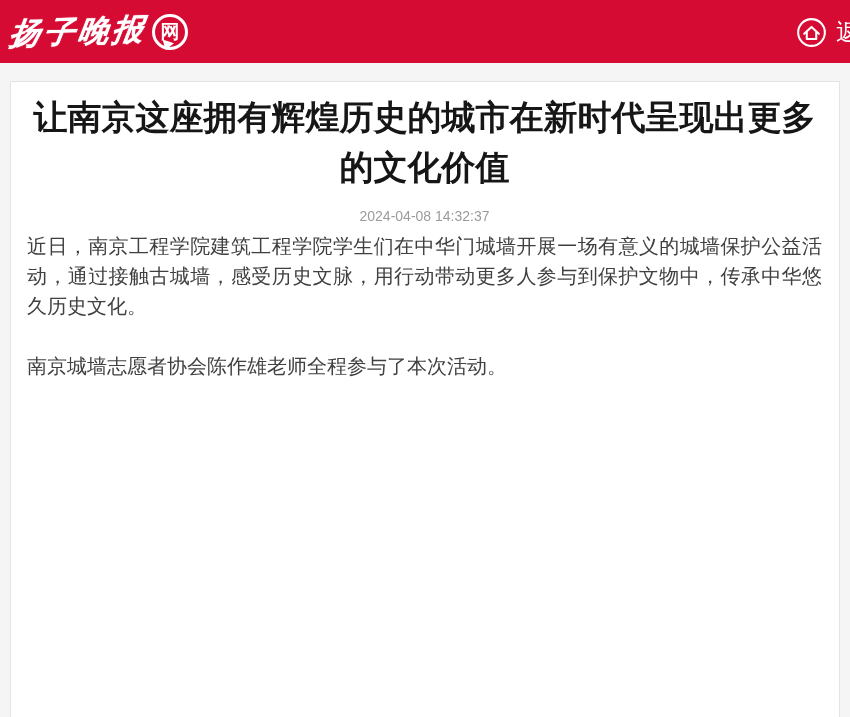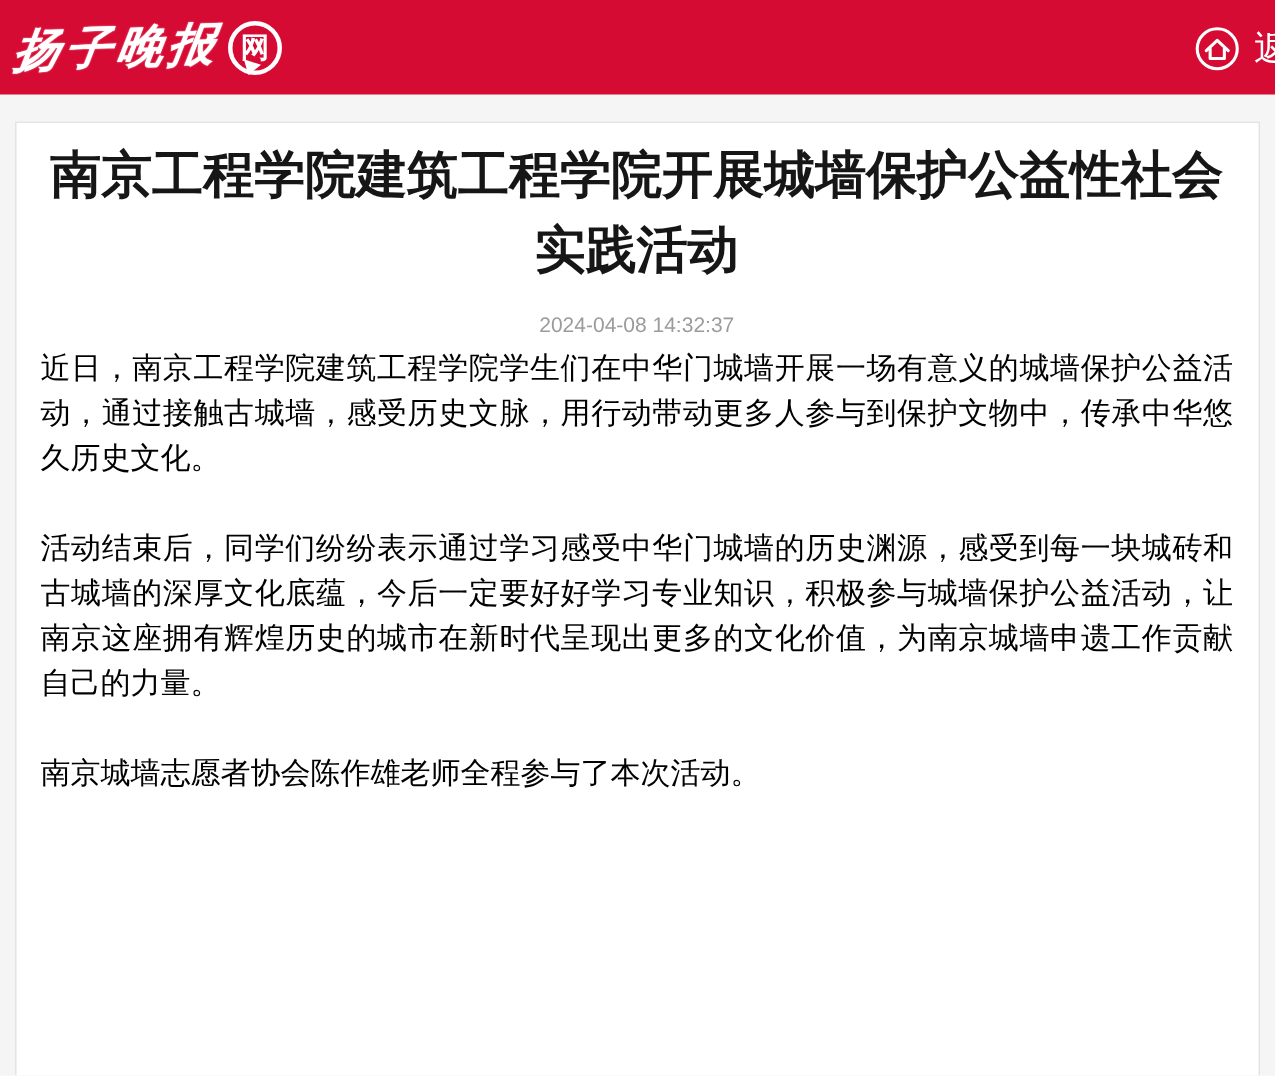--- a/index.html
+++ b/index.html
@@ -58,21 +58,21 @@
   .article-title {
     font-size:34px; line-height:50px; font-weight:bold;
     color:#161616; text-align:center;
   }
   .article-date {
     text-align:center; color:#9b9b9b;
     font-size:14px; line-height:18px;
     margin-top:15px; margin-bottom:6px;
   }
   .article-body p {
-    font-size:20px; line-height:30px; color:#000000;
+    font-size:20px; line-height:30px; color:#404040;
     text-align:justify; margin-bottom:30px;
   }
 </style>
 </head>
 <body>
 
 <div class="page">
 
   <div class="site-header">
 
@@ -89,25 +89,24 @@
           <path d="M12.5 18 V25.5 H23.5 V18" fill="none" stroke="#ffffff" stroke-width="2.4" stroke-linecap="round" stroke-linejoin="round"></path>
         </svg>
       </span>
       <span class="home-label">返</span>
     </div>
 
   </div>
 
   <div class="panel">
 
-    <h1 class="article-title">南京工程学院建筑工程学院开展城墙保护公益性社会实践活动</h1>
+    <h1 class="article-title">让南京这座拥有辉煌历史的城市在新时代呈现出更多的文化价值</h1>
 
     <div class="article-date">2024-04-08 14:32:37</div>
 
     <div class="article-body">
       <p>近日，南京工程学院建筑工程学院学生们在中华门城墙开展一场有意义的城墙保护公益活动，通过接触古城墙，感受历史文脉，用行动带动更多人参与到保护文物中，传承中华悠久历史文化。</p>
-      <p>活动结束后，同学们纷纷表示通过学习感受中华门城墙的历史渊源，感受到每一块城砖和古城墙的深厚文化底蕴，今后一定要好好学习专业知识，积极参与城墙保护公益活动，让南京这座拥有辉煌历史的城市在新时代呈现出更多的文化价值，为南京城墙申遗工作贡献自己的力量。</p>
       <p>南京城墙志愿者协会陈作雄老师全程参与了本次活动。</p>
     </div>
 
   </div>
 
 </div>
 
 </body></html>

